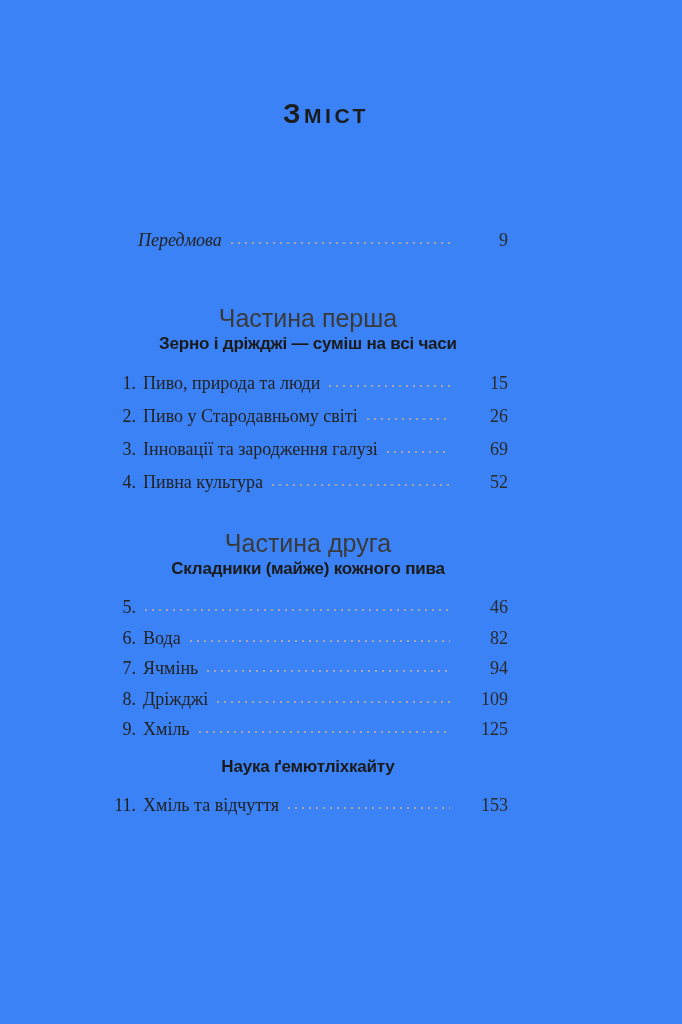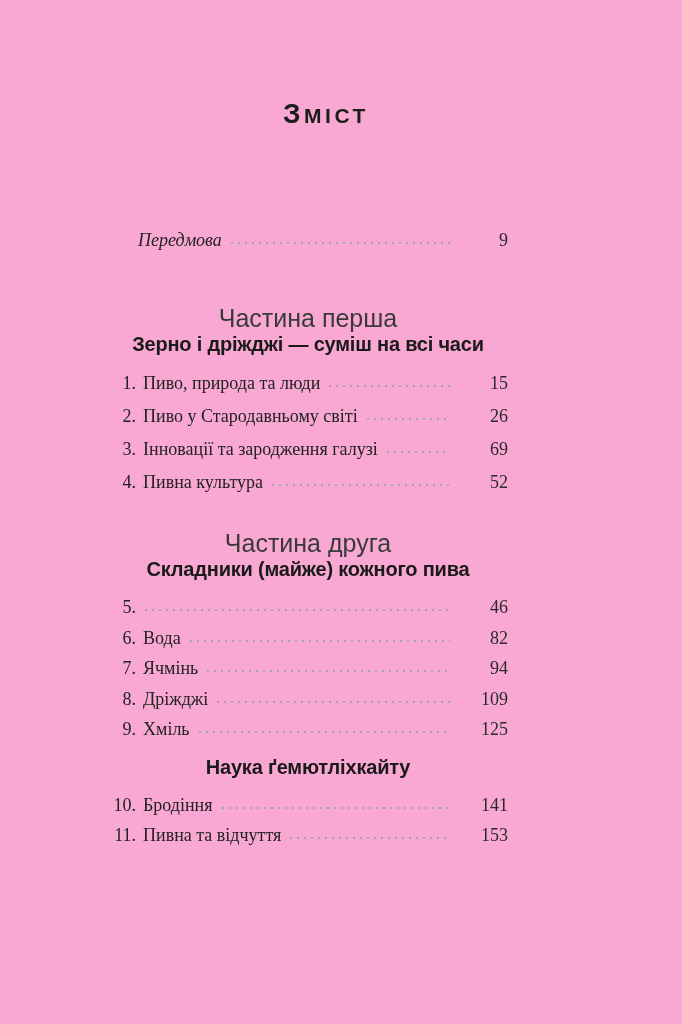--- a/index.html
+++ b/index.html
@@ -1,20 +1,20 @@
 <!DOCTYPE html>
 <html lang="uk"><head>
 <meta charset="utf-8">
 <style>
   html, body { margin: 0; padding: 0; background: #ffffff; }
   .page {
     position: relative;
     width: 682px;
     height: 1024px;
-    background: #f9a8d4;
+    background: #3b82f6;
     overflow: hidden;
     font-family: "Liberation Serif", serif;
     color: #222222;
   }
 
   
   .book-title {
     position: absolute;
     top: 97px;
     left: 0;
@@ -80,21 +80,21 @@
     font-family: "Liberation Sans", sans-serif;
     font-weight: 400;
     font-size: 25px;
     line-height: 24px;
     color: #3a3a3a;
   }
   .sec-title {
     margin: 1px 0 0 0;
     font-family: "Liberation Sans", sans-serif;
     font-weight: 700;
-    font-size: 20px;
+    font-size: 17px;
     line-height: 26px;
     letter-spacing: -0.2px;
     color: #1a1a1a;
   }
   .entries { margin-top: 10px; text-align: left; }
 
   .sec1 { top: 306px; }
   .sec1 .row { height: 33px; line-height: 33px; }
   .sec2 { top: 531px; }
   .sec2 .row { height: 30.5px; line-height: 30.5px; }
@@ -180,27 +180,21 @@
           <span class="leader"></span>
           <span class="pagenum">125</span>
         </div>
       </div>
   </div>
 
   <div class="toc-col section sec3">
     <h3 class="sec-title">Наука ґемютліхкайту</h3>
     <div class="entries">
         <div class="row">
-          <span class="num">10.</span>
-          <span class="label">Бродіння</span>
-          <span class="leader"></span>
-          <span class="pagenum">141</span>
-        </div>
-        <div class="row">
           <span class="num">11.</span>
-          <span class="label">Пивна та відчуття</span>
+          <span class="label">Хміль та відчуття</span>
           <span class="leader"></span>
           <span class="pagenum">153</span>
         </div>
       </div>
   </div>
 
 </div>
 
 </body></html>

